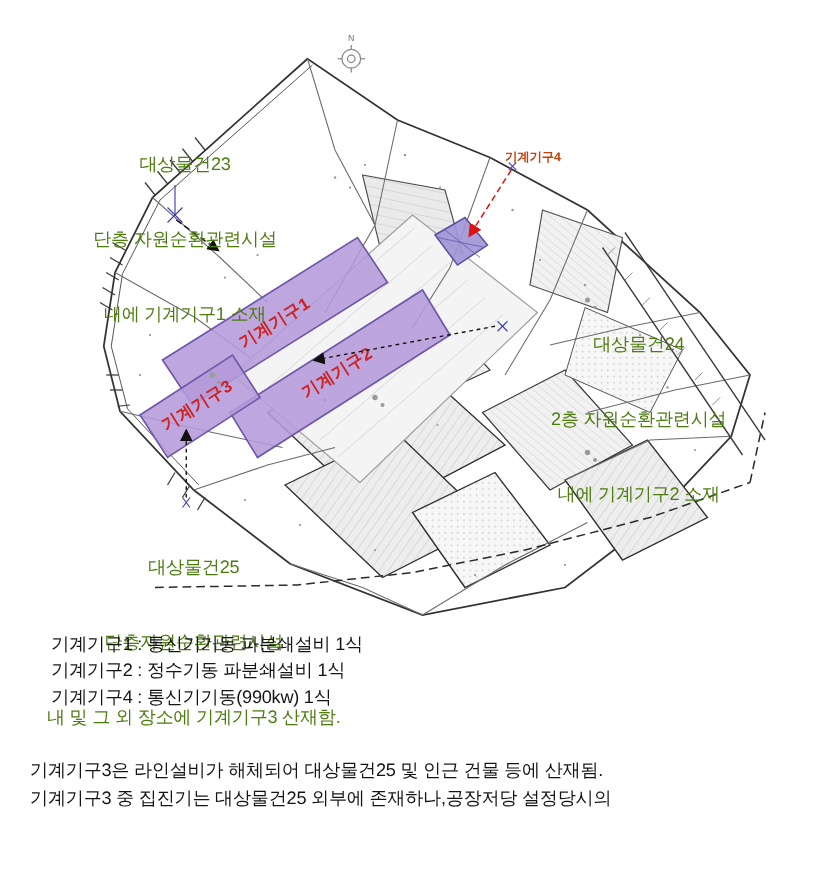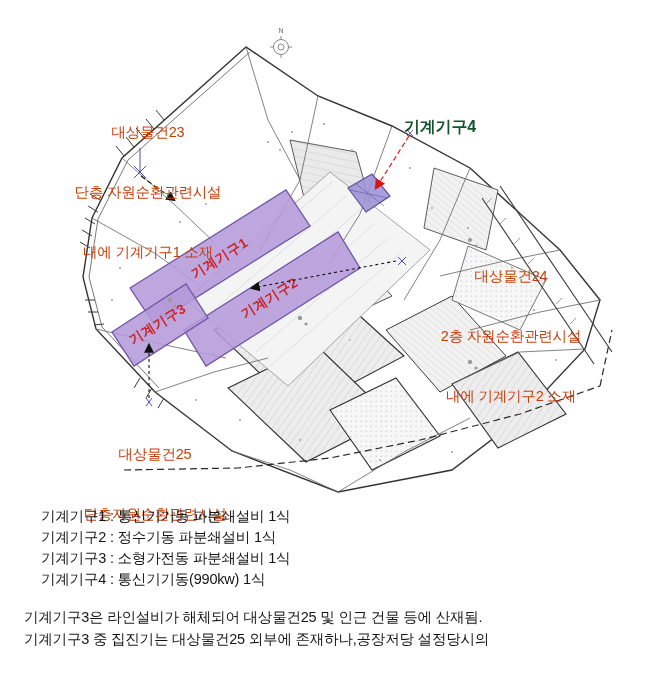--- a/index.html
+++ b/index.html
@@ -15,25 +15,25 @@
   
   #map-area{position:absolute;left:0;top:0;width:659px;height:500px;}
   #map-svg{position:absolute;left:0;top:0;}
 
   
   .anno{
     position:absolute;
     font-size:14.5px;
     line-height:20px;
     white-space:pre;
-    color:#c2410c;
+    color:#4d7c0f;
     letter-spacing:-0.2px;
   }
   .anno.center{text-align:center;}
-  .anno-red{color:#14532d;font-size:16px;font-weight:600;}
+  .anno-red{color:#c2410c;font-size:10px;font-weight:600;}
 
   
   #notes{position:absolute;left:0;top:498px;width:659px;height:202px;}
   .note-line{
     position:absolute;
     font-size:14.5px;
     line-height:21px;
     white-space:pre;
     color:#141414;
     letter-spacing:-0.2px;
@@ -268,31 +268,31 @@
 
     <div class="anno center" style="left:395px;top:226px;width:232px;">
       <div>대상물건24</div>
       <div>2층 자원순환관련시설</div>
       <div>내에 기계기구2 소재</div>
     </div>
 
     <div class="anno center" style="left:0;top:404px;width:310px;">
       <div>대상물건25</div>
       <div>단층자원순환관련시설</div>
+      <div>내 및 그 외 장소에 기계기구3 산재함.</div>
     </div>
 
     <div class="anno anno-red" style="left:404px;top:117px;">기계기구4</div>
   </div>
 
   <div id="notes">
 
     <div id="legend-list">
       <div class="note-line">기계기구1 : 통신기기동 파분쇄설비 1식</div>
       <div class="note-line">기계기구2 : 정수기동 파분쇄설비 1식</div>
-      <div class="note-line">기계기구3 : 소형가전동 파분쇄설비 1식</div>
       <div class="note-line">기계기구4 : 통신기기동(990kw) 1식</div>
     </div>
 
     <div id="para">
       <div class="note-line">기계기구3은 라인설비가 해체되어 대상물건25 및 인근 건물 등에 산재됨.</div>
       <div class="note-line">기계기구3 중 집진기는 대상물건25 외부에 존재하나,공장저당 설정당시의</div>
     </div>
 
   </div>
 

